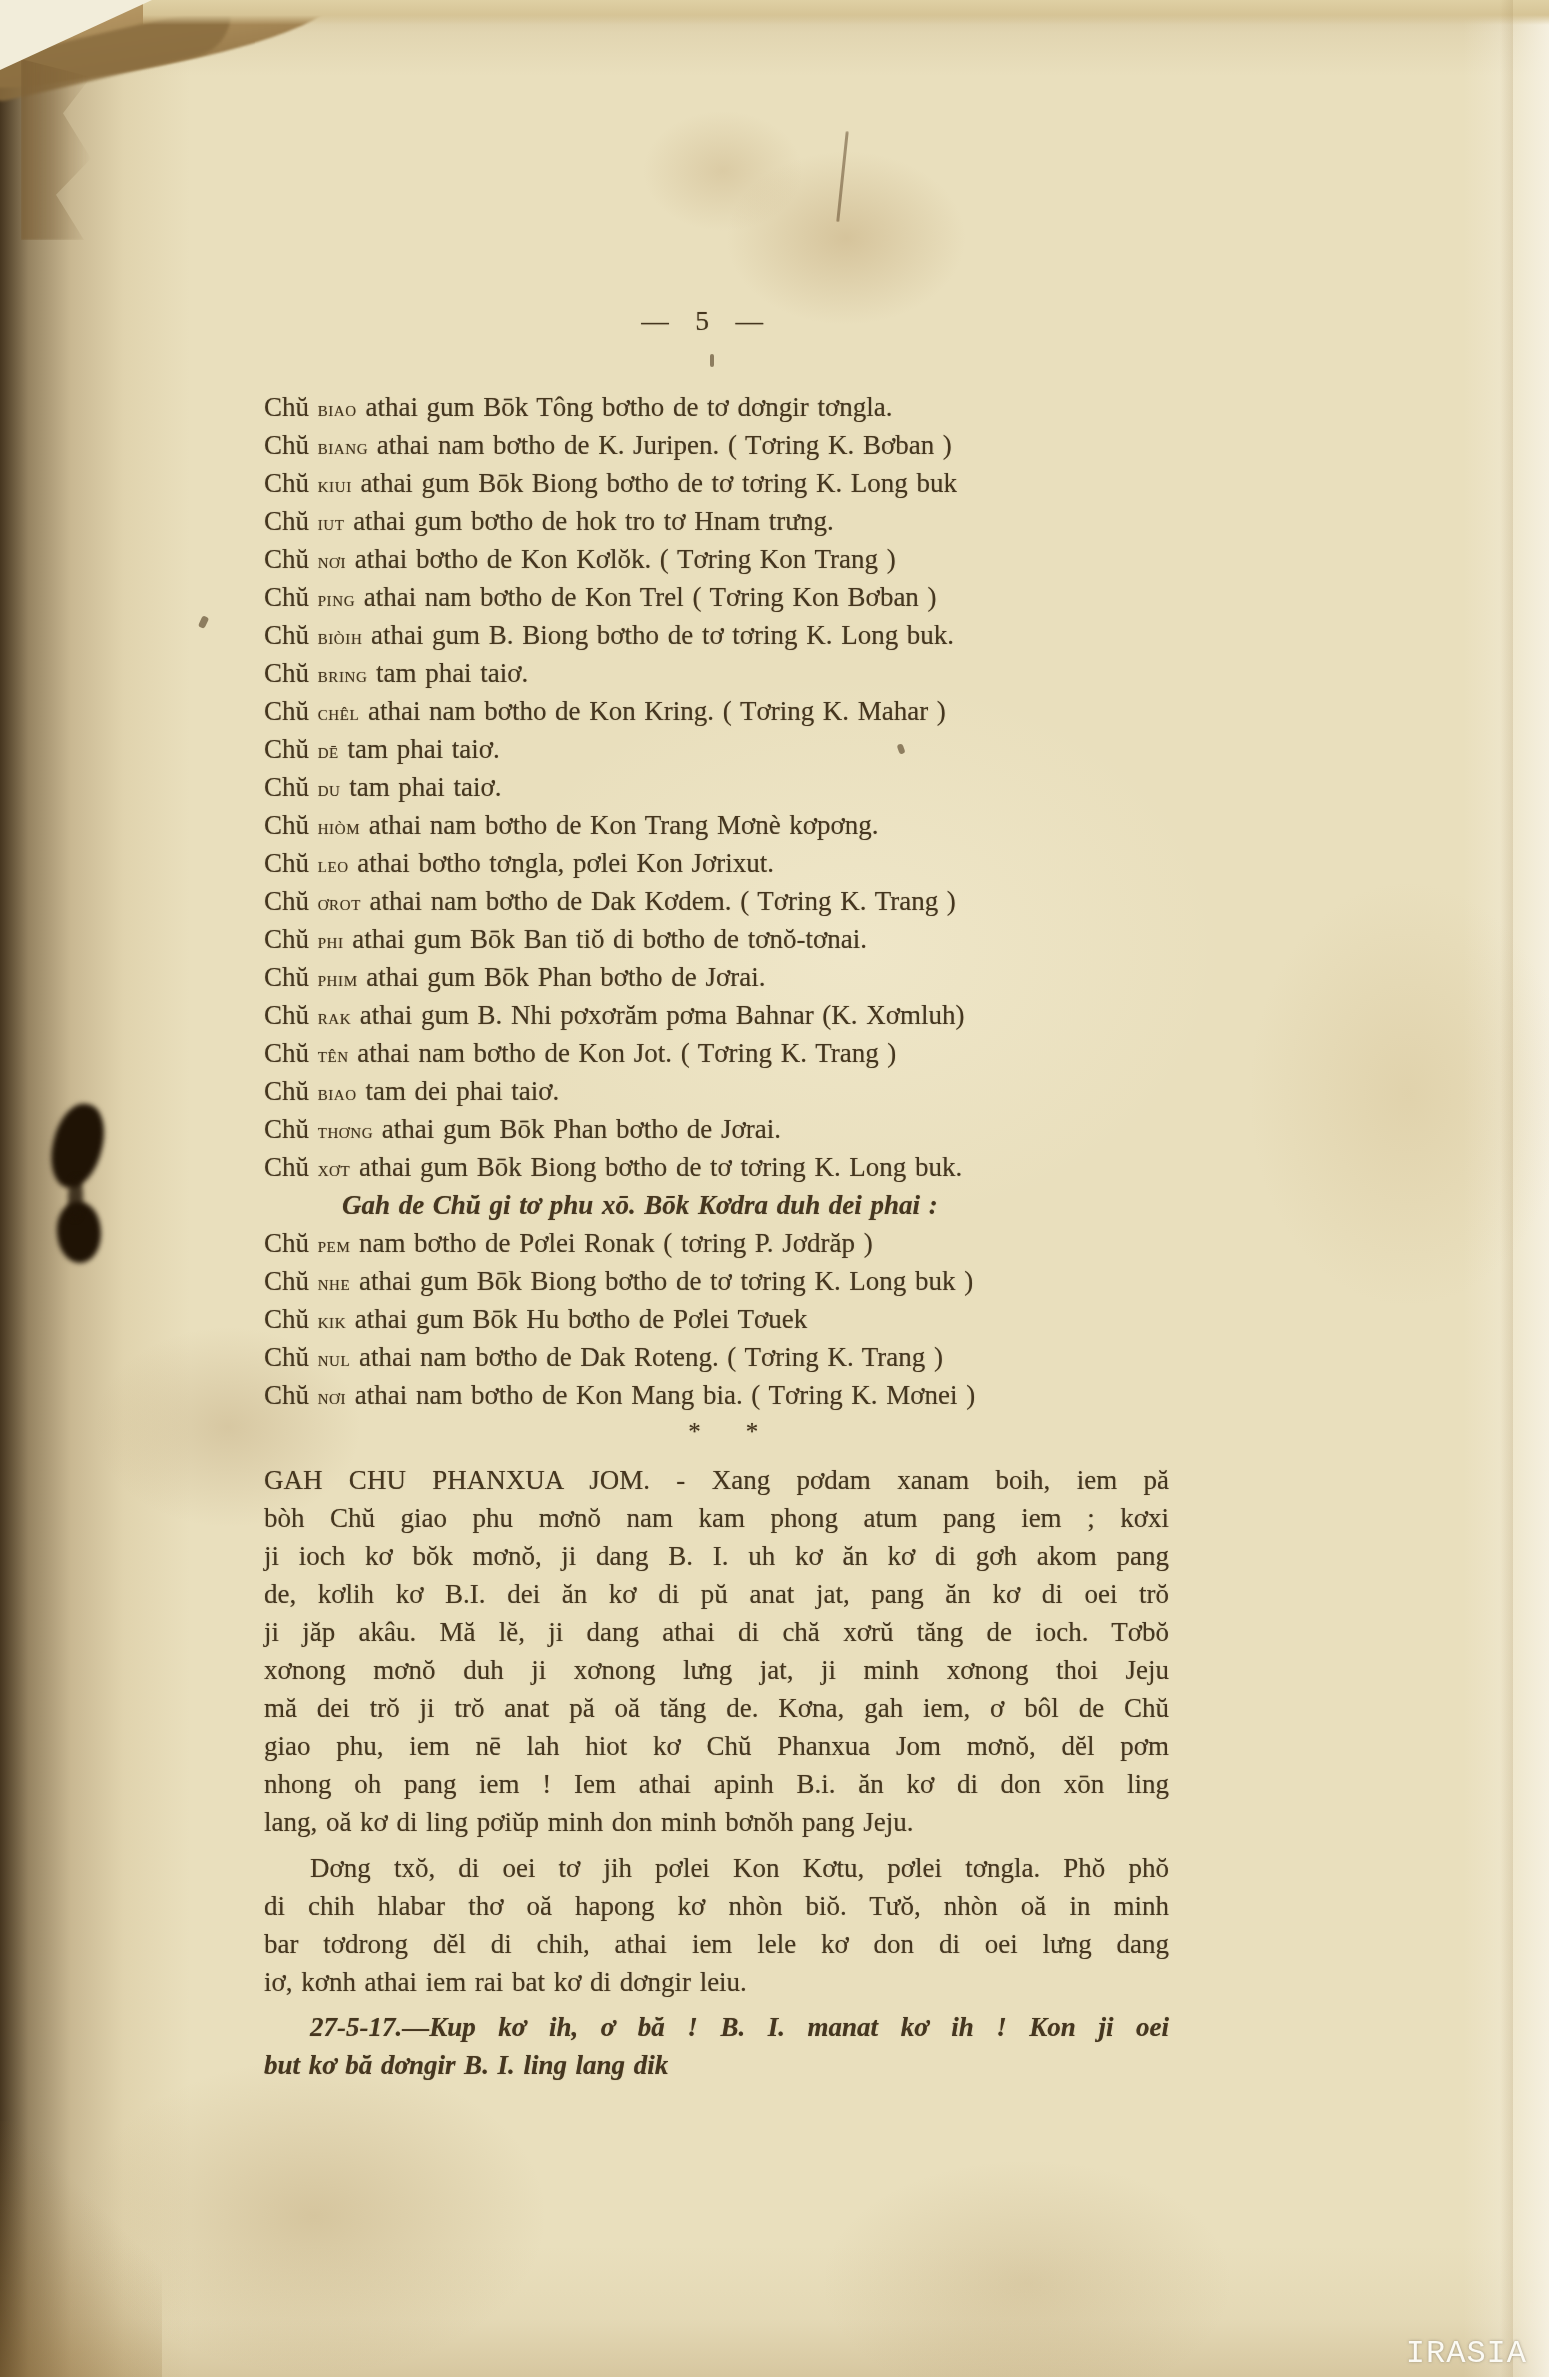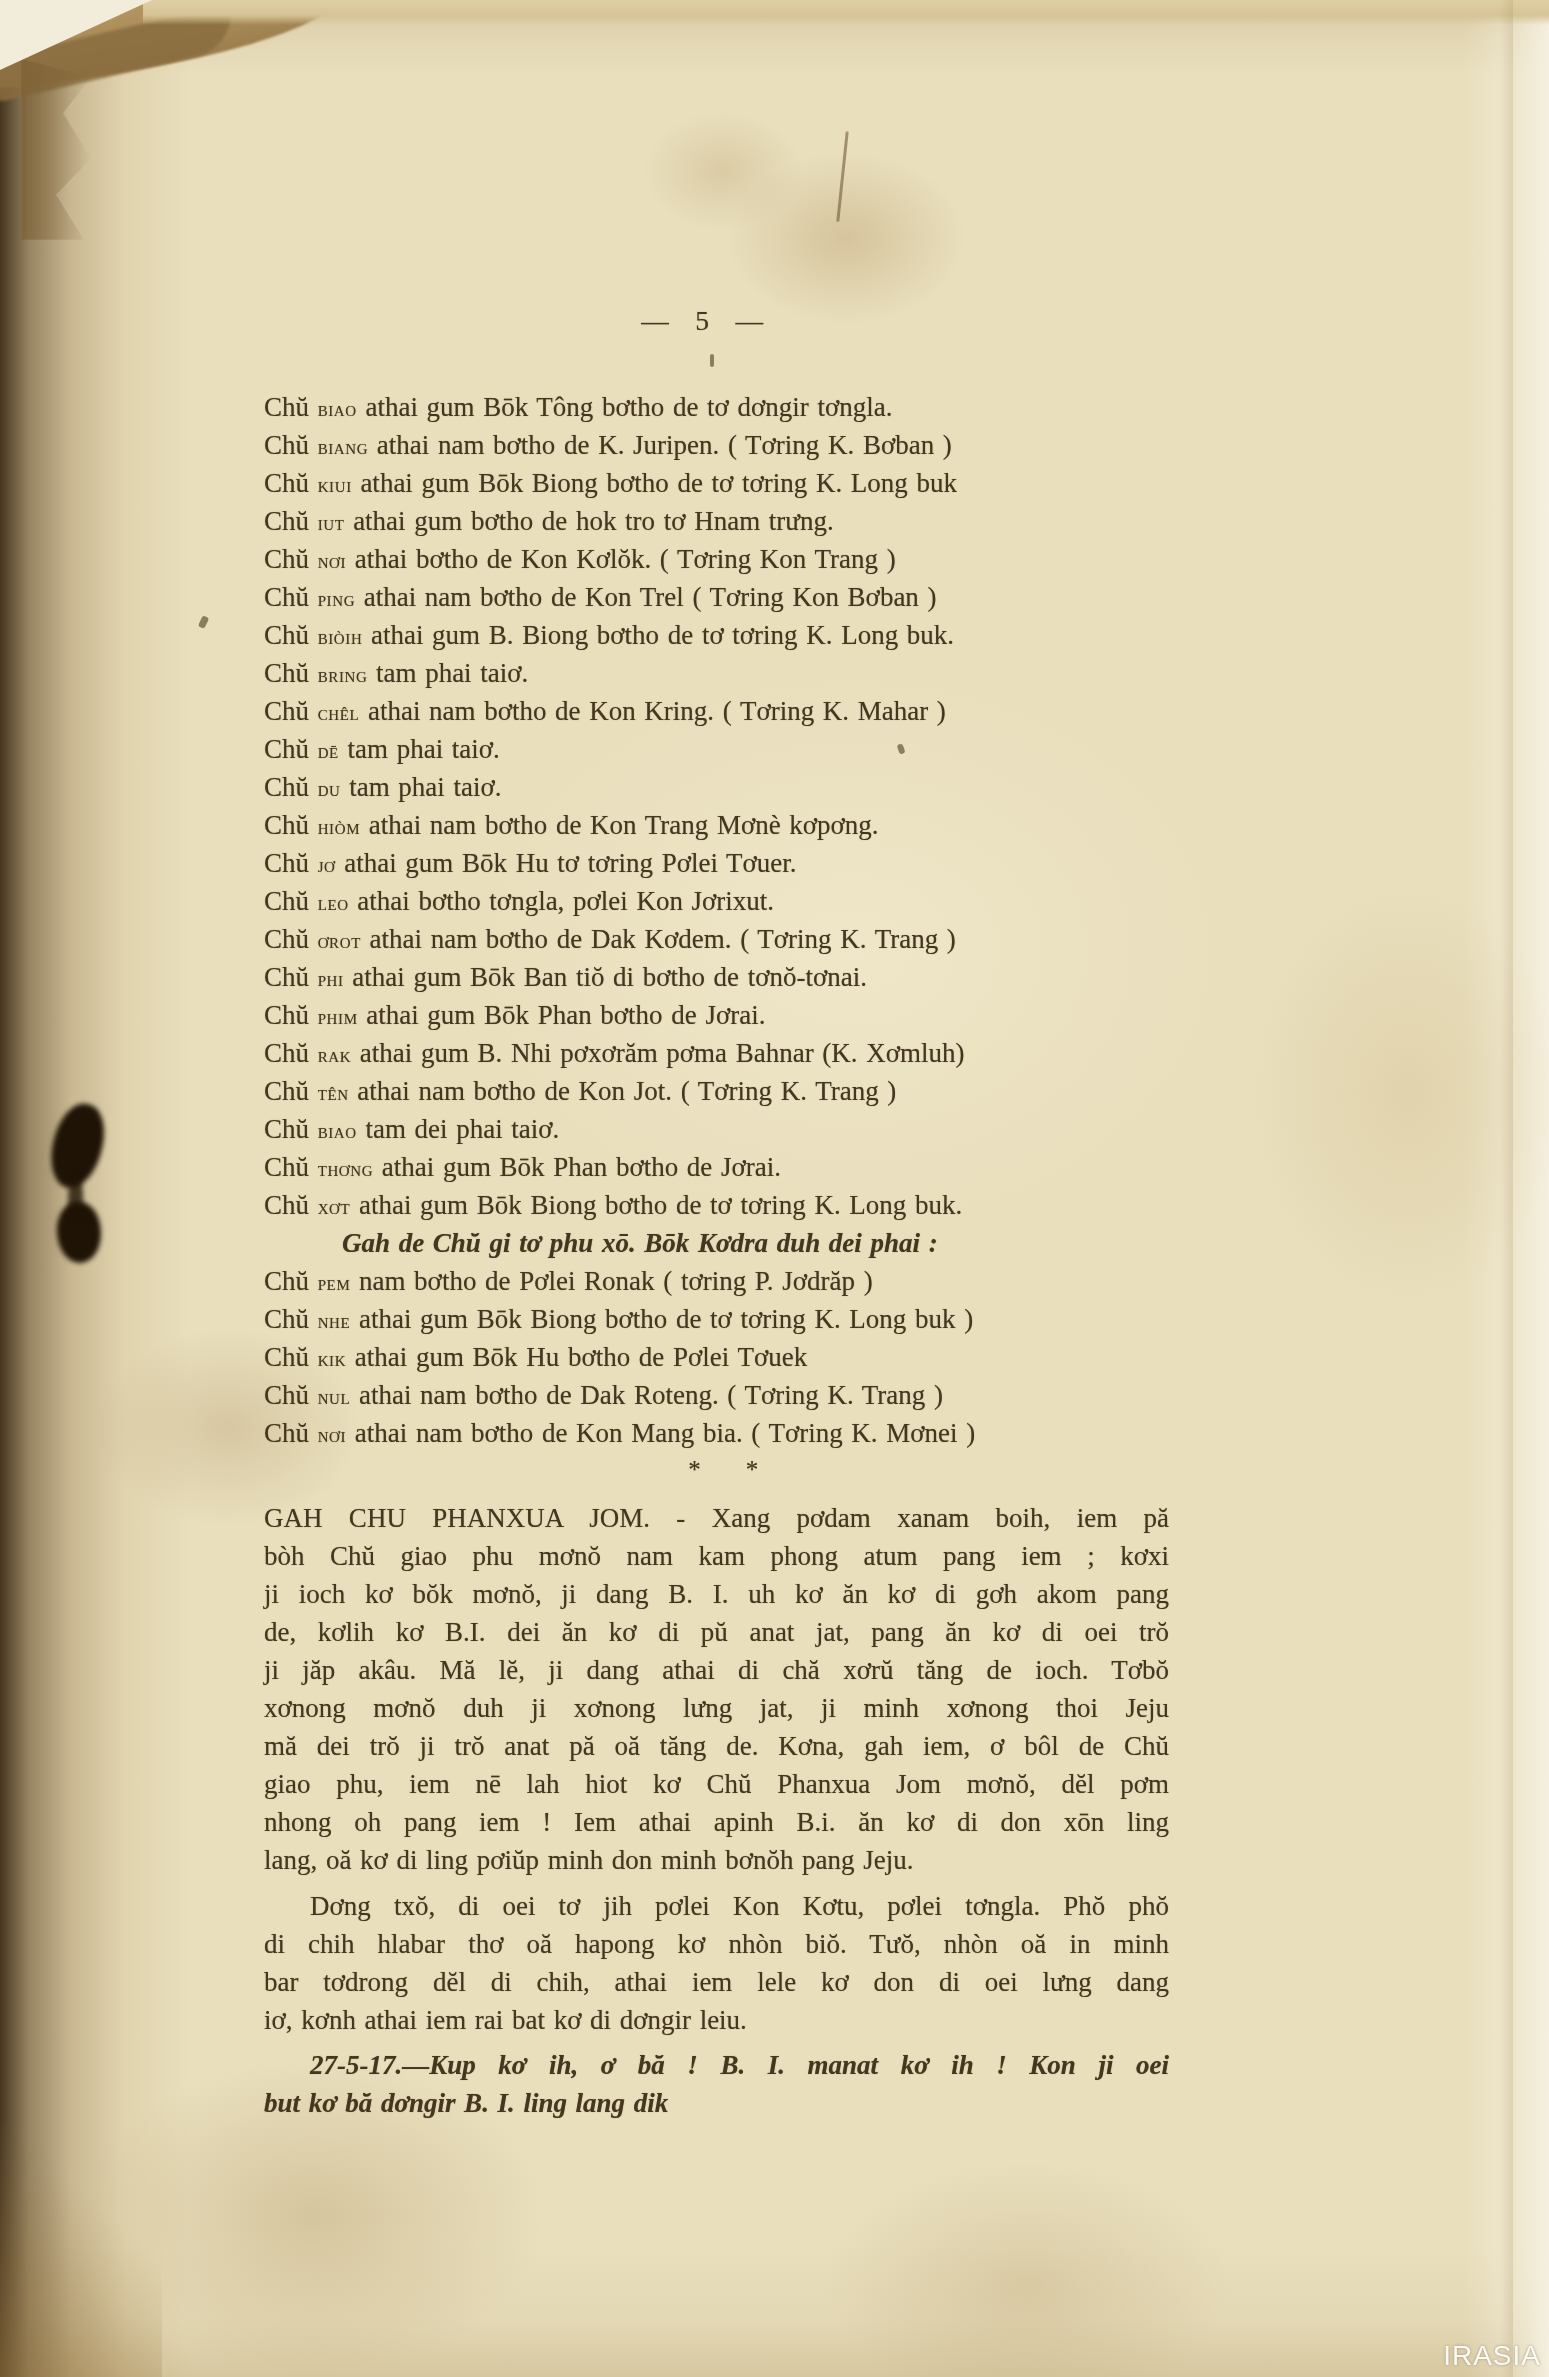--- a/index.html
+++ b/index.html
@@ -78,23 +78,23 @@
   .italic-line { font-style:italic; font-weight:bold; padding-left:78px; }
   .separator { text-align:center; font-size:25px; line-height:28.5px;
     margin:3.8px 0 15px; letter-spacing:9.5px; padding-left:23px; white-space:pre; }
   .para { margin-bottom:7.6px; }
   .pline { text-align:justify; text-align-last:justify; height:38px; }
   .pline-last { text-align-last:left; }
   .pline-indent { padding-left:46px; }
   .italic-para { font-style:italic; font-weight:bold; }
 
   .watermark {
-    position:absolute; right:8px; bottom:5.7px; z-index:4;
-    font-family:Liberation Sans, sans-serif;
-    font-size:28px; letter-spacing:1px;
+    position:absolute; right:22px; bottom:5.7px; z-index:4;
+    font-family:Liberation Mono, monospace;
+    font-size:32px; letter-spacing:1px;
     color:#fbfaf4; text-shadow:0 0 2.9px rgba(140,130,110,0.8);
   }
 </style>
 </head>
 <body>
 
 <div class="scan">
   <div class="paper"></div>
 
   <div class="tear-a"></div>
@@ -122,21 +122,20 @@
         <div class="chu-line"><span class="chu-prefix">Chŭ</span> <span class="chu-name">KIUI</span> <span class="chu-rest">athai gum Bōk Biong bơtho de tơ tơring K. Long buk</span></div>
         <div class="chu-line"><span class="chu-prefix">Chŭ</span> <span class="chu-name">IUT</span> <span class="chu-rest">athai gum bơtho de hok tro tơ Hnam trưng.</span></div>
         <div class="chu-line"><span class="chu-prefix">Chŭ</span> <span class="chu-name">NƠI</span> <span class="chu-rest">athai bơtho de Kon Kơlŏk. ( Tơring Kon Trang )</span></div>
         <div class="chu-line"><span class="chu-prefix">Chŭ</span> <span class="chu-name">PING</span> <span class="chu-rest">athai nam bơtho de Kon Trel ( Tơring Kon Bơban )</span></div>
         <div class="chu-line"><span class="chu-prefix">Chŭ</span> <span class="chu-name">BIÒIH</span> <span class="chu-rest">athai gum B. Biong bơtho de tơ tơring K. Long buk.</span></div>
         <div class="chu-line"><span class="chu-prefix">Chŭ</span> <span class="chu-name">BRING</span> <span class="chu-rest">tam phai taiơ.</span></div>
         <div class="chu-line"><span class="chu-prefix">Chŭ</span> <span class="chu-name">CHÊL</span> <span class="chu-rest">athai nam bơtho de Kon Kring. ( Tơring K. Mahar )</span></div>
         <div class="chu-line"><span class="chu-prefix">Chŭ</span> <span class="chu-name">DĒ</span> <span class="chu-rest">tam phai taiơ.</span></div>
         <div class="chu-line"><span class="chu-prefix">Chŭ</span> <span class="chu-name">DU</span> <span class="chu-rest">tam phai taiơ.</span></div>
         <div class="chu-line"><span class="chu-prefix">Chŭ</span> <span class="chu-name">HIÒM</span> <span class="chu-rest">athai nam bơtho de Kon Trang Mơnè kơpơng.</span></div>
-        <div class="chu-line"><span class="chu-prefix">Chŭ</span> <span class="chu-name">JƠ</span> <span class="chu-rest">athai gum Bōk Hu tơ tơring Pơlei Tơuer.</span></div>
         <div class="chu-line"><span class="chu-prefix">Chŭ</span> <span class="chu-name">LEO</span> <span class="chu-rest">athai bơtho tơngla, pơlei Kon Jơrixut.</span></div>
         <div class="chu-line"><span class="chu-prefix">Chŭ</span> <span class="chu-name">ƠROT</span> <span class="chu-rest">athai nam bơtho de Dak Kơdem. ( Tơring K. Trang )</span></div>
         <div class="chu-line"><span class="chu-prefix">Chŭ</span> <span class="chu-name">PHI</span> <span class="chu-rest">athai gum Bōk Ban tiŏ di bơtho de tơnŏ-tơnai.</span></div>
         <div class="chu-line"><span class="chu-prefix">Chŭ</span> <span class="chu-name">PHIM</span> <span class="chu-rest">athai gum Bōk Phan bơtho de Jơrai.</span></div>
         <div class="chu-line"><span class="chu-prefix">Chŭ</span> <span class="chu-name">RAK</span> <span class="chu-rest">athai gum B. Nhi pơxơrăm pơma Bahnar (K. Xơmluh)</span></div>
         <div class="chu-line"><span class="chu-prefix">Chŭ</span> <span class="chu-name">TÊN</span> <span class="chu-rest">athai nam bơtho de Kon Jot. ( Tơring K. Trang )</span></div>
         <div class="chu-line"><span class="chu-prefix">Chŭ</span> <span class="chu-name">BIAO</span> <span class="chu-rest">tam dei phai taiơ.</span></div>
         <div class="chu-line"><span class="chu-prefix">Chŭ</span> <span class="chu-name">THƠNG</span> <span class="chu-rest">athai gum Bōk Phan bơtho de Jơrai.</span></div>
         <div class="chu-line"><span class="chu-prefix">Chŭ</span> <span class="chu-name">XƠT</span> <span class="chu-rest">athai gum Bōk Biong bơtho de tơ tơring K. Long buk.</span></div>
         <div class="chu-line italic-line">Gah de Chŭ gi tơ phu xō. Bōk Kơdra duh dei phai :</div>

